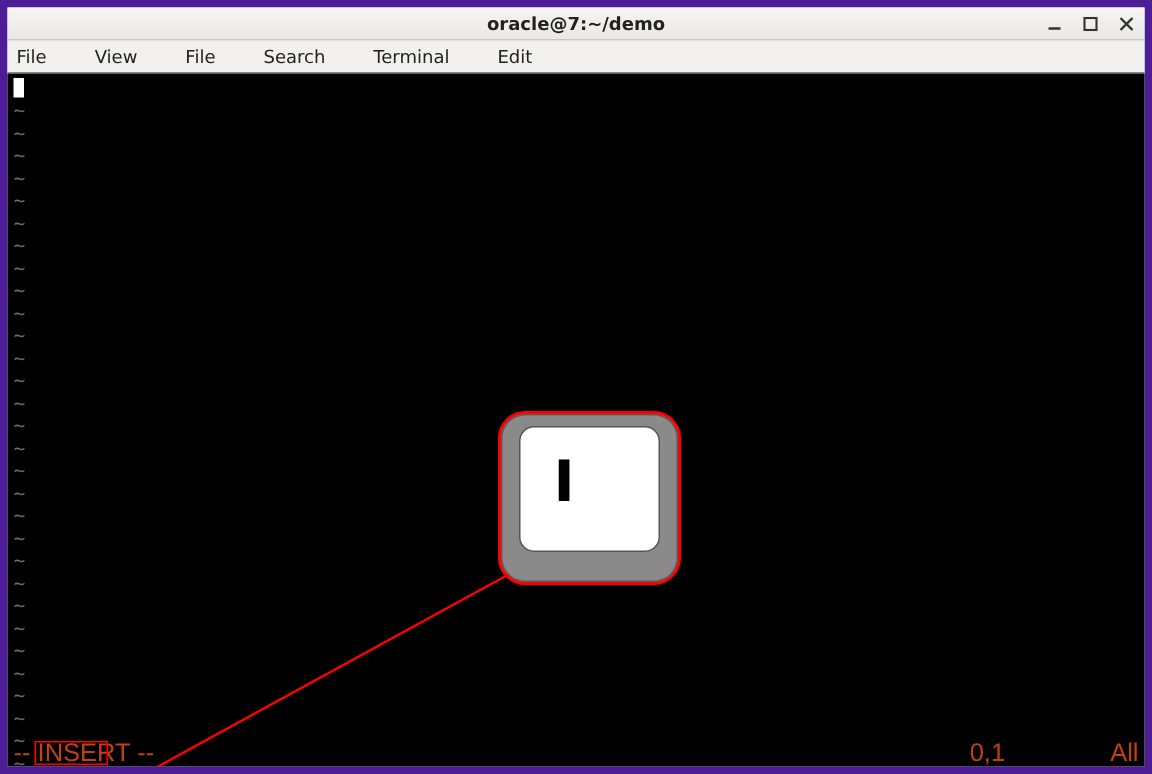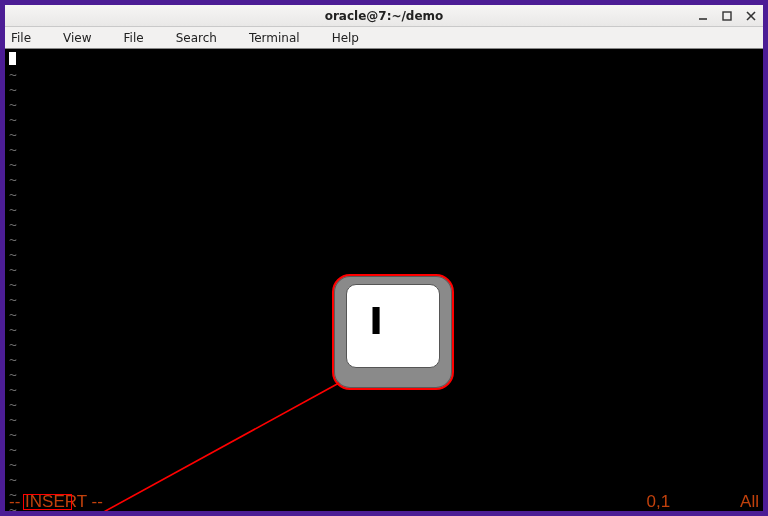--- a/index.html
+++ b/index.html
@@ -188,21 +188,21 @@
       </div>
     </div>
   </div>
 
   <div class="menubar">
     <span class="menu-item">File</span>
     <span class="menu-item">View</span>
     <span class="menu-item">File</span>
     <span class="menu-item">Search</span>
     <span class="menu-item">Terminal</span>
-    <span class="menu-item">Help</span>
+    <span class="menu-item">Edit</span>
   </div>
 
   <div class="terminal">
     <div class="term-body">
       <div class="term-cursor"></div>
       <div class="tilde-col" id="tildes">~
 ~
 ~
 ~
 ~

